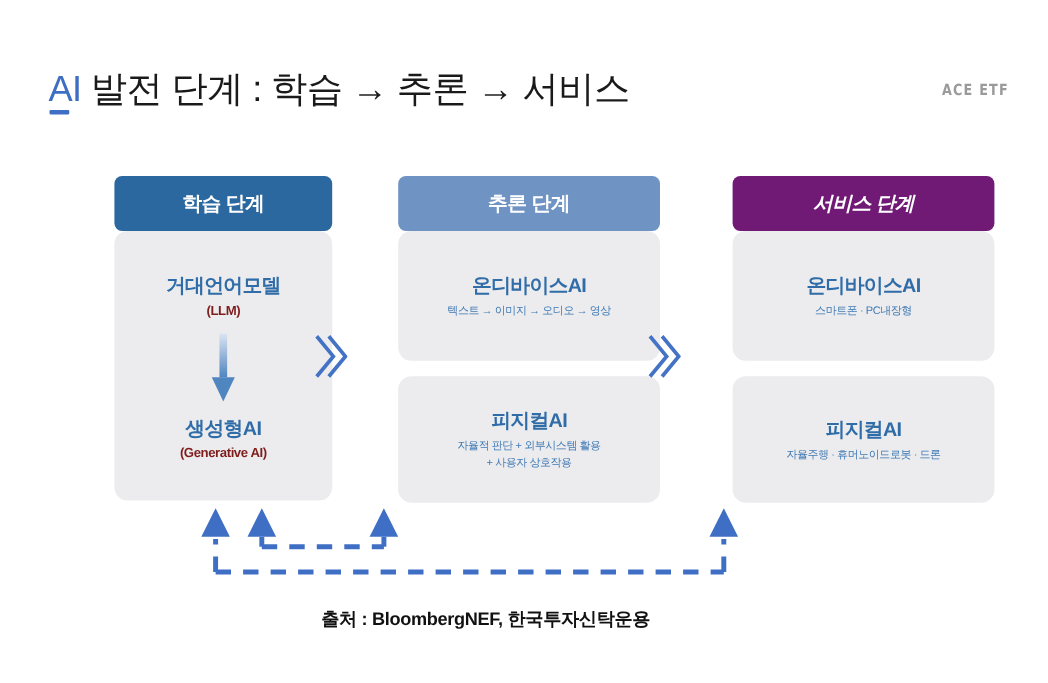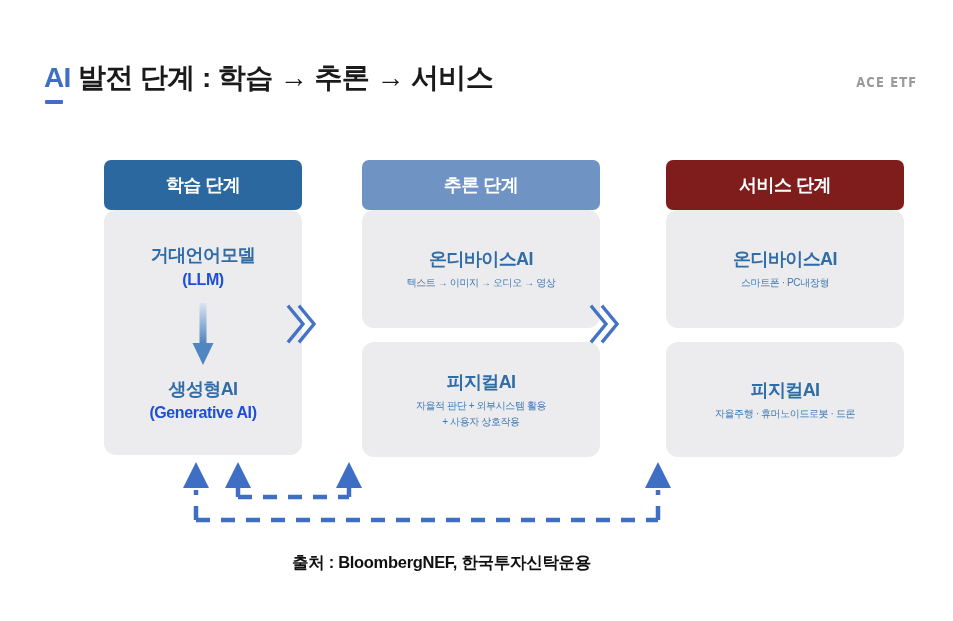--- a/index.html
+++ b/index.html
@@ -22,22 +22,22 @@
     position: absolute;
     left: 0; top: 0;
     width: 953px; height: 130px;
   }
   #title-block {
     position: absolute;
     left: 44px; top: 64px;
     white-space: nowrap;
   }
   #page-title {
-    font-size: 28px;
-    font-weight: bold;
+    font-size: 33px;
+    font-weight: normal;
     color: #1a1a1a;
     letter-spacing: -0.6px;
     line-height: 1;
   }
   #page-title .accent {
     color: #3f6fc4;
   }
   #title-underline {
     position: absolute;
     left: 45px; top: 100px;
@@ -81,21 +81,21 @@
     display: flex;
     align-items: center;
     justify-content: center;
     color: #ffffff;
     font-size: 18px;
     font-weight: bold;
     letter-spacing: -0.5px;
   }
   .hdr-1 { background: #2b689f; }
   .hdr-2 { background: #6f94c4; }
-  .hdr-3 { background: #7f1d1d; }
+  .hdr-3 { background: #701a75; font-style: italic; }
 
   .panel {
     background: #ececee;
     border-radius: 12px;
     box-sizing: border-box;
     display: flex;
     flex-direction: column;
     align-items: center;
     justify-content: center;
     text-align: center;
@@ -114,22 +114,22 @@
   }
   .card-sub {
     color: #3f7ab5;
     font-size: 10px;
     font-weight: normal;
     letter-spacing: -0.4px;
     line-height: 1.55;
     margin-top: 4px;
   }
   .card-strong-sub {
-    color: #1d4ed8;
-    font-size: 16px;
+    color: #7f1d1d;
+    font-size: 12px;
     font-weight: bold;
     letter-spacing: -0.4px;
     margin-top: 3px;
   }
 
   .vert-arrow {
     width: 26px;
     height: 62px;
     margin: 14px 0 12px 0;
     display: block;

